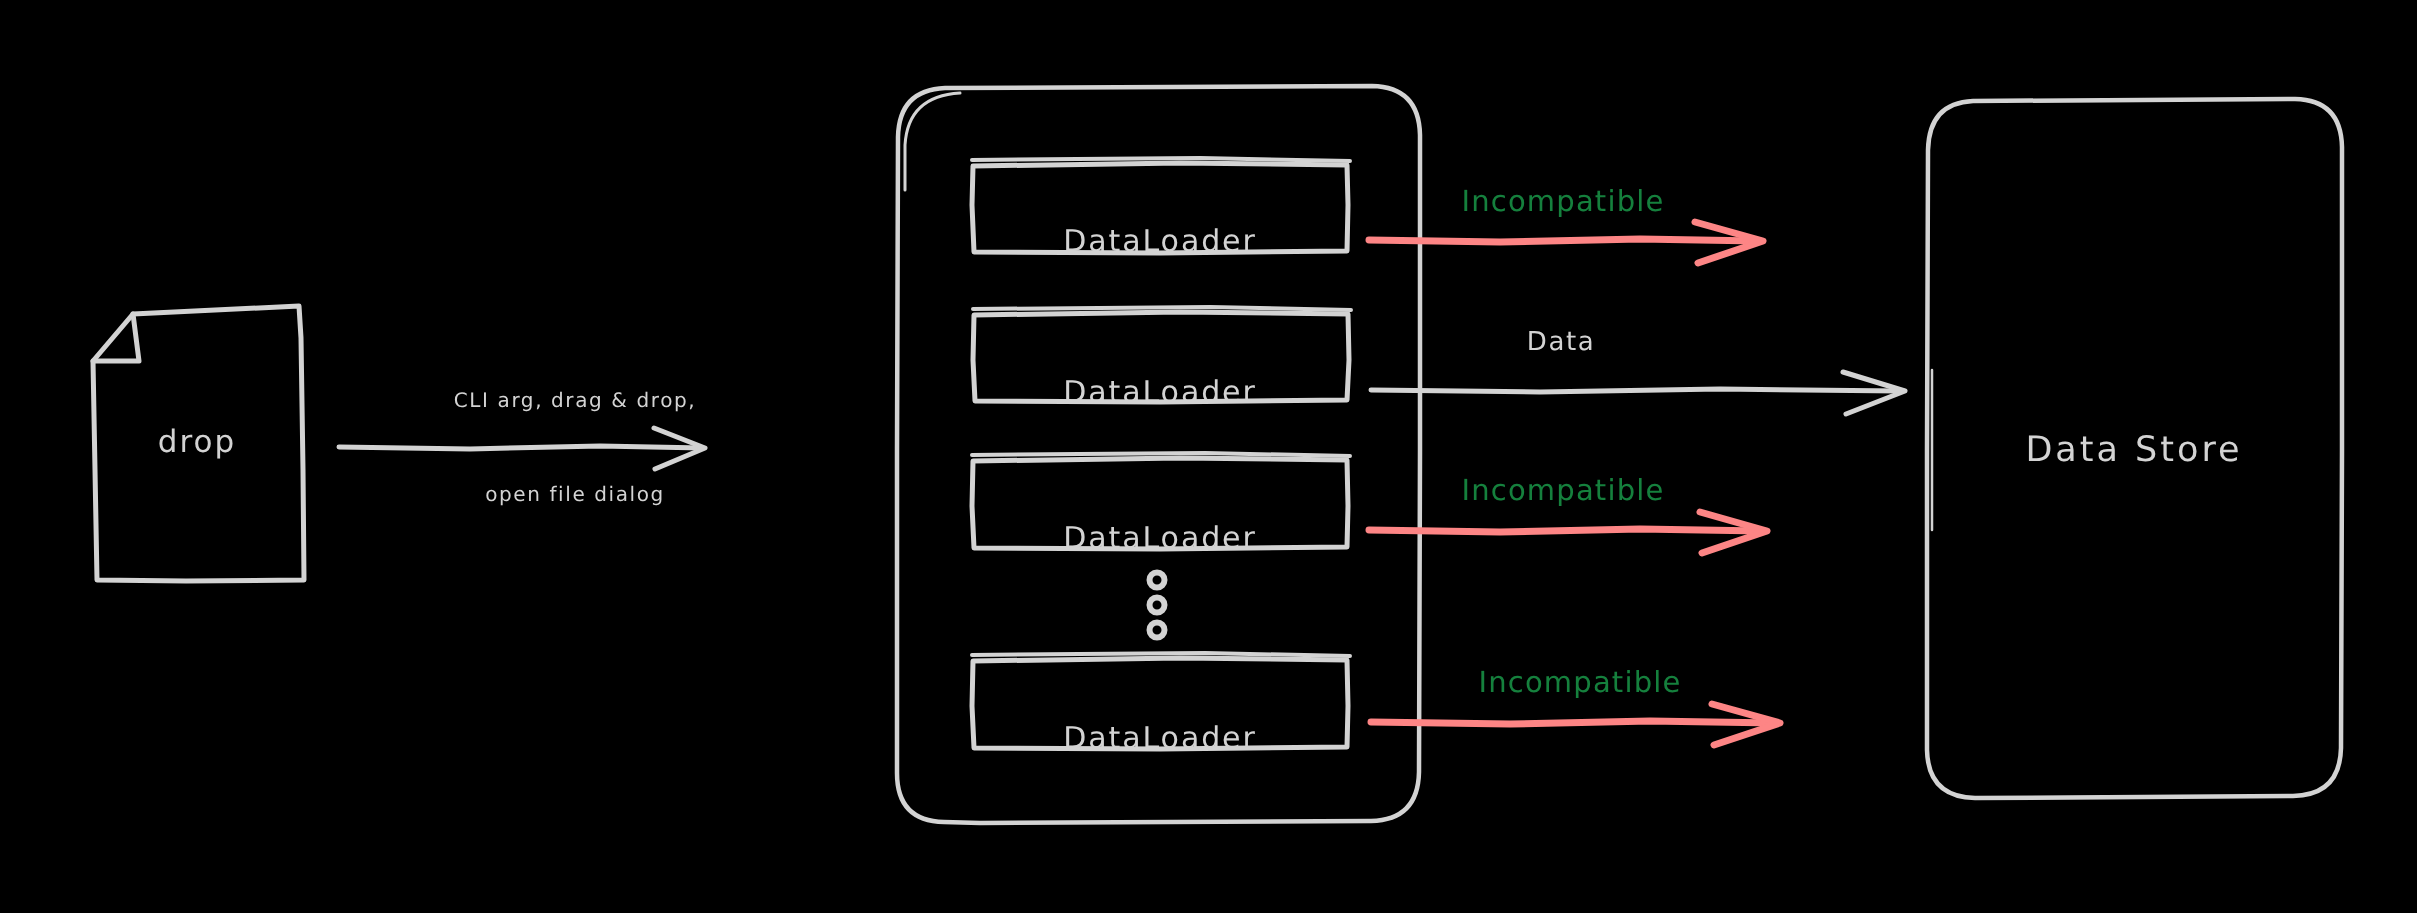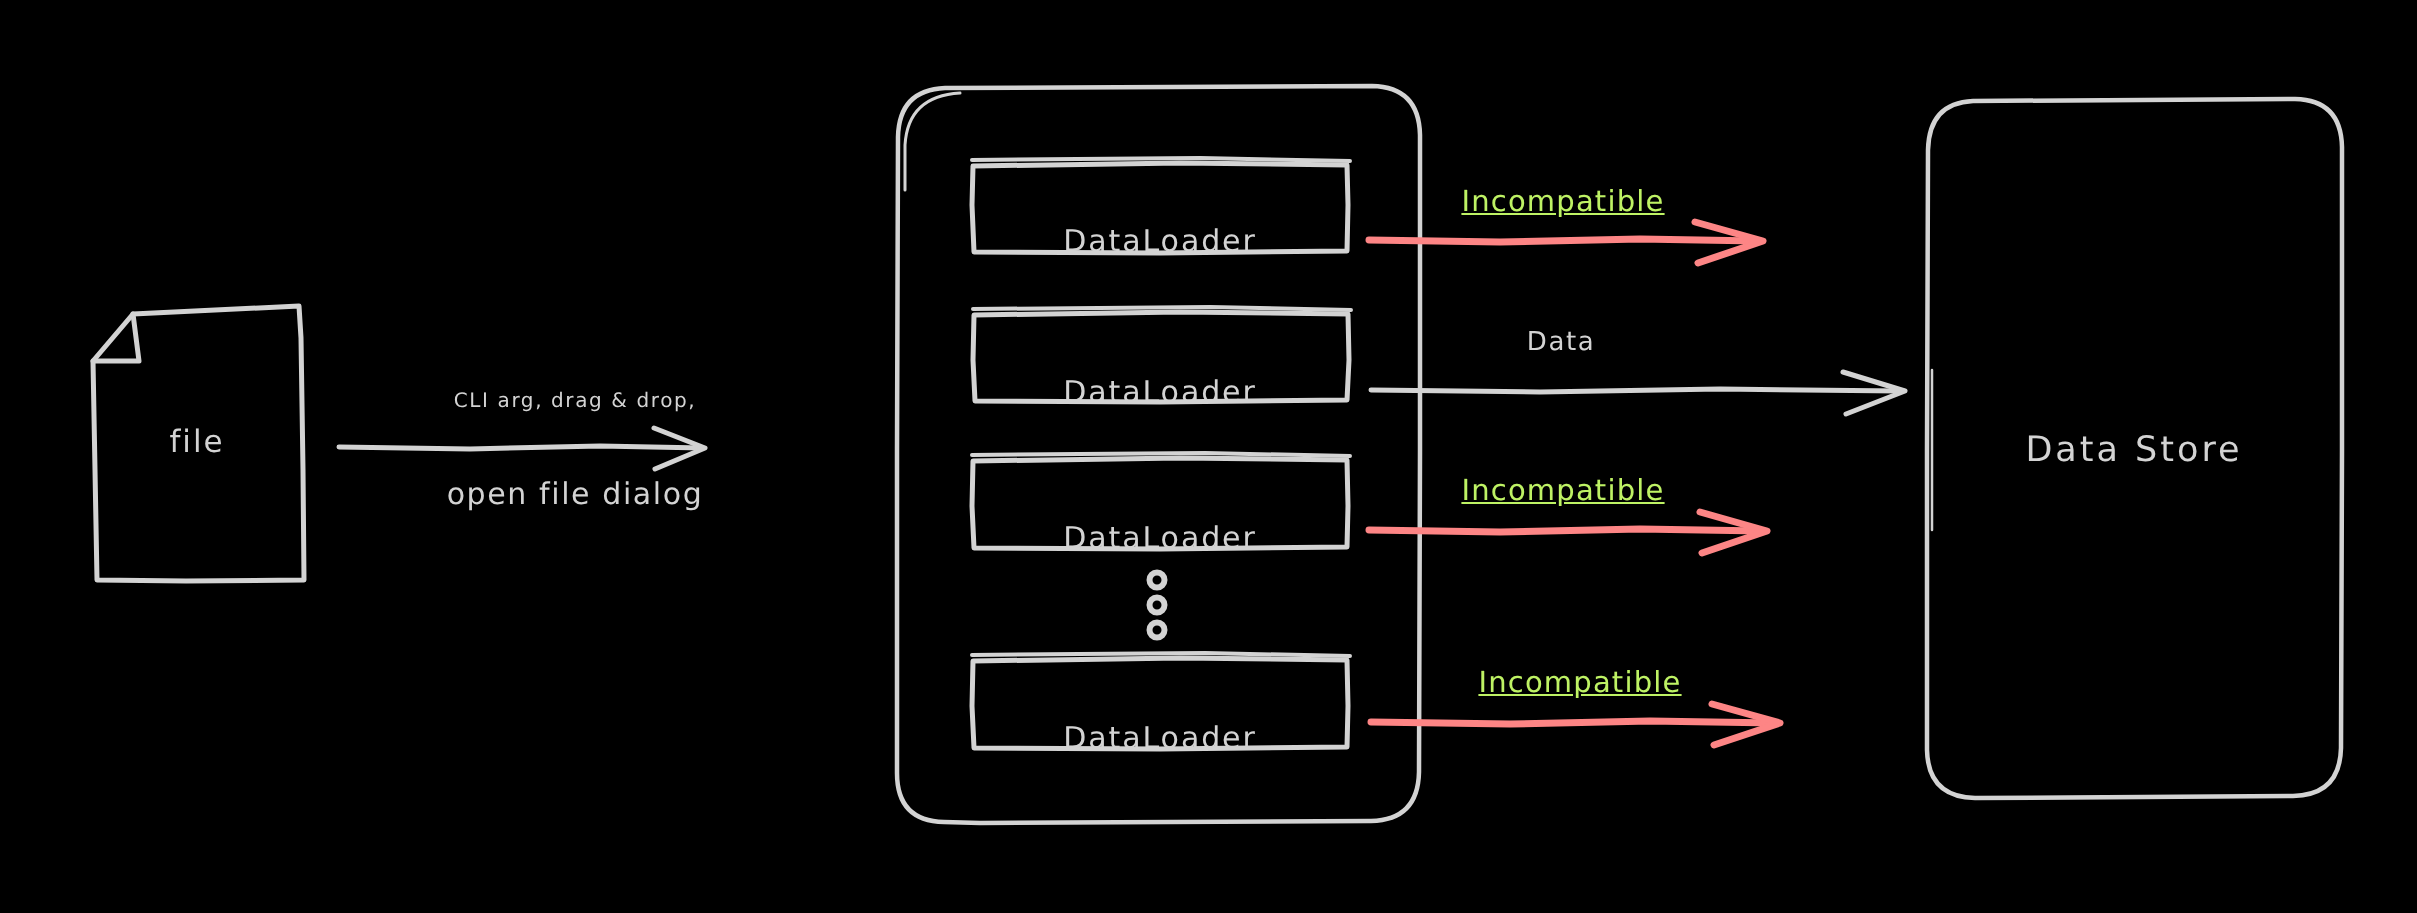--- a/index.html
+++ b/index.html
@@ -23,24 +23,24 @@
   }
   .lbl {
     position: absolute;
     color: #d3d3d3;
     white-space: nowrap;
     letter-spacing: 1.5px;
     font-weight: 400;
     transform: translate(-50%, -50%);
     text-rendering: geometricPrecision;
   }
-  .lbl.red { color: #bef264; text-decoration: underline; }
+  .lbl.red { color: #15803d; }
   .lbl-file      { left: 197px;  top: 442px;  font-size: 31px; letter-spacing: 2px; }
   .lbl-edge-1    { left: 575px;  top: 400px;  font-size: 20px; letter-spacing: 1.6px; }
-  .lbl-edge-2    { left: 575px;  top: 494px;  font-size: 30px; letter-spacing: 1.6px; }
+  .lbl-edge-2    { left: 575px;  top: 494px;  font-size: 20px; letter-spacing: 1.6px; }
   .lbl-dl        { font-size: 30px; letter-spacing: 1.9px; margin-top: 32px; }
   .lbl-dl-1      { left: 1160px; top: 209px; }
   .lbl-dl-2      { left: 1160px; top: 360px; }
   .lbl-dl-3      { left: 1160px; top: 506px; }
   .lbl-dl-4      { left: 1160px; top: 706px; }
   .lbl-inc       { font-size: 29px; letter-spacing: 1.2px; }
   .lbl-inc-1     { left: 1563px; top: 201px; }
   .lbl-inc-2     { left: 1563px; top: 490px; }
   .lbl-inc-3     { left: 1580px; top: 682px; }
   .lbl-data      { left: 1561px; top: 342px; font-size: 26px; letter-spacing: 1.6px; }
@@ -116,21 +116,21 @@
       <path d="M 1371 722 L 1510 724 L 1650 721 L 1775 723" fill="none" stroke="#fd8585" stroke-width="7" stroke-linecap="round"></path>
       <path d="M 1712 704 L 1780 723 L 1714 745" fill="none" stroke="#fd8585" stroke-width="7" stroke-linecap="round" stroke-linejoin="round"></path>
     </g>
 
     <g>
       <path d="M 1973 101 L 2295 99 Q 2341 100 2342 147 L 2342 450 L 2341 748 Q 2340 795 2293 796 L 1975 798 Q 1928 797 1927 750 L 1927 450 L 1928 150 Q 1929 103 1973 101 Z" fill="none" stroke="#d3d3d3" stroke-width="4.5" stroke-linecap="round" stroke-linejoin="round"></path>
       <path d="M 1932 370 L 1932 530" fill="none" stroke="#d3d3d3" stroke-width="2.5" stroke-linecap="round"></path>
     </g>
   </svg>
 
-  <div class="lbl lbl-file">file</div>
+  <div class="lbl lbl-file">drop</div>
 
   <div class="lbl lbl-edge-1">CLI arg, drag &amp; drop,</div>
   <div class="lbl lbl-edge-2">open file dialog</div>
 
   <div class="lbl lbl-dl lbl-dl-1">DataLoader</div>
   <div class="lbl lbl-dl lbl-dl-2">DataLoader</div>
   <div class="lbl lbl-dl lbl-dl-3">DataLoader</div>
   <div class="lbl lbl-dl lbl-dl-4">DataLoader</div>
 
   <div class="lbl red lbl-inc lbl-inc-1">Incompatible</div>

